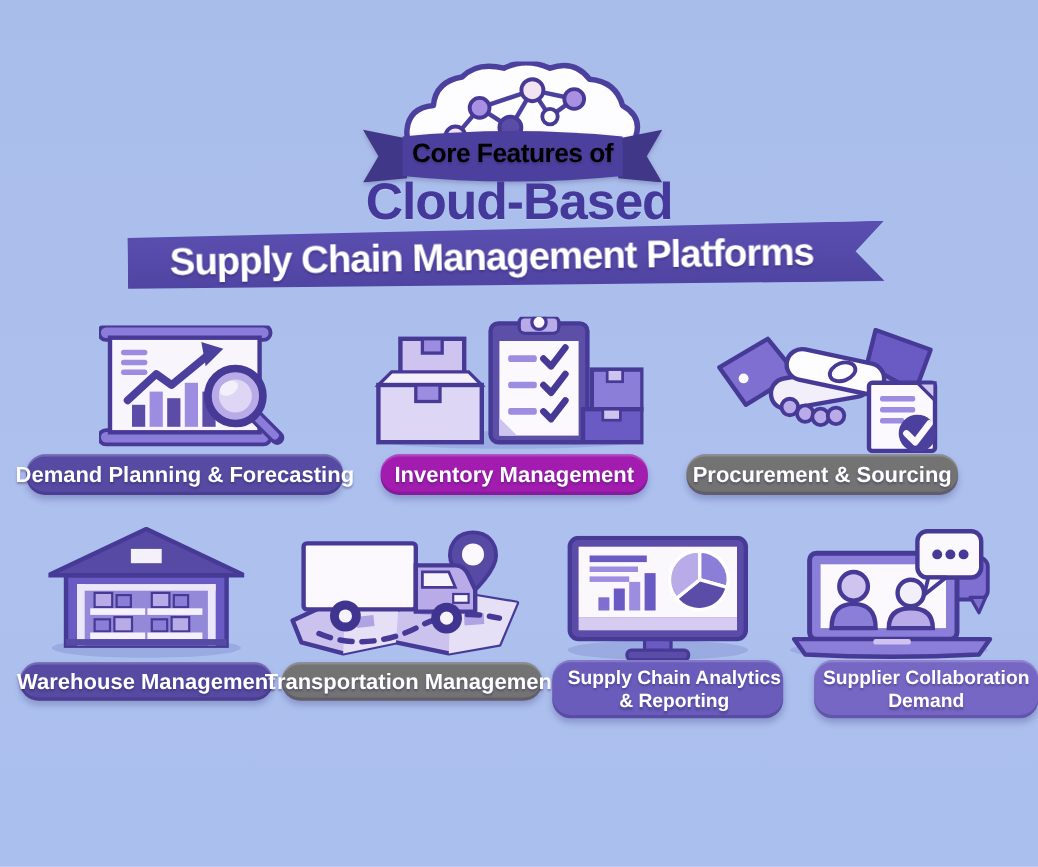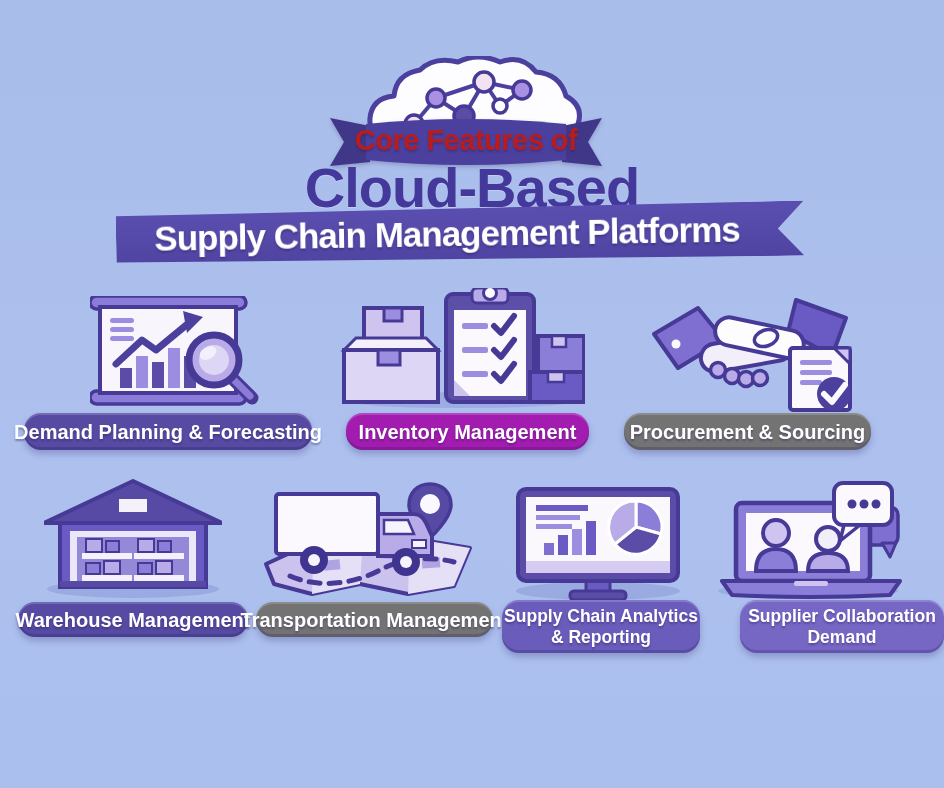--- a/index.html
+++ b/index.html
@@ -11,26 +11,26 @@
     overflow:hidden;position:relative;
   }
   .stage{position:absolute;inset:0;}
 
   
   .cloud-wrap{position:absolute;left:362px;top:56px;width:230px;height:92px;}
   .ribbon-wrap{position:absolute;left:330px;top:114px;width:272px;height:52px;filter:drop-shadow(0 2px 2px rgba(40,30,90,.25));}
   .ribbon-text{
     position:absolute;left:36px;top:0;width:200px;height:52px;
     display:flex;align-items:center;justify-content:center;
-    color:#b91c1c;font-size:29px;font-weight:bold;letter-spacing:-.5px;
+    color:#000000;font-size:24px;font-weight:bold;letter-spacing:-.5px;
     text-shadow:0 2px 2px rgba(40,30,90,.35);white-space:nowrap;
   }
   .title-cloudbased{
     position:absolute;left:0;top:155px;width:944px;text-align:center;
-    color:#44399b;font-size:56px;font-weight:bold;letter-spacing:-1px;
+    color:#44399b;font-size:47px;font-weight:bold;letter-spacing:-1px;
     text-shadow:0 1px 0 rgba(255,255,255,.25);
   }
   .banner{
     position:absolute;left:116px;top:206px;width:688px;height:55px;
     background:linear-gradient(180deg,#5a4eb0 0%,#5044a2 100%);
     transform:rotate(-0.9deg);
     clip-path:polygon(0% 9%,100% 0%,96.2% 50%,100% 100%,0% 93%);
     display:flex;align-items:center;justify-content:center;
     filter:drop-shadow(0 4px 3px rgba(40,30,90,.3));
   }
@@ -281,21 +281,21 @@
       <rect x="80" y="104" width="34" height="5" rx="2" fill="#cfc4f0"></rect>
     </svg>
   </div>
 
   <div class="pill pill-1line c-dark" style="left:18px;top:602px;width:230px;height:35px;">
     <span>Warehouse Management</span>
   </div>
   <div class="pill pill-1line c-light" style="left:256px;top:602px;width:237px;height:35px;">
     <span>Transportation Management</span>
   </div>
-  <div class="pill pill-2line c-mid2" style="left:502px;top:600px;width:198px;height:53px;">
+  <div class="pill pill-2line c-mid2" style="left:502px;top:600px;width:198px;height:53px;padding-left:12px;">
     <span>Supply Chain Analytics</span>
     <span>&amp; Reporting</span>
   </div>
   <div class="pill pill-2line c-light2" style="left:712px;top:600px;width:204px;height:53px;margin-left:28px;">
     <span>Supplier Collaboration</span>
     <span>Demand</span>
   </div>
 
 </div>
 

